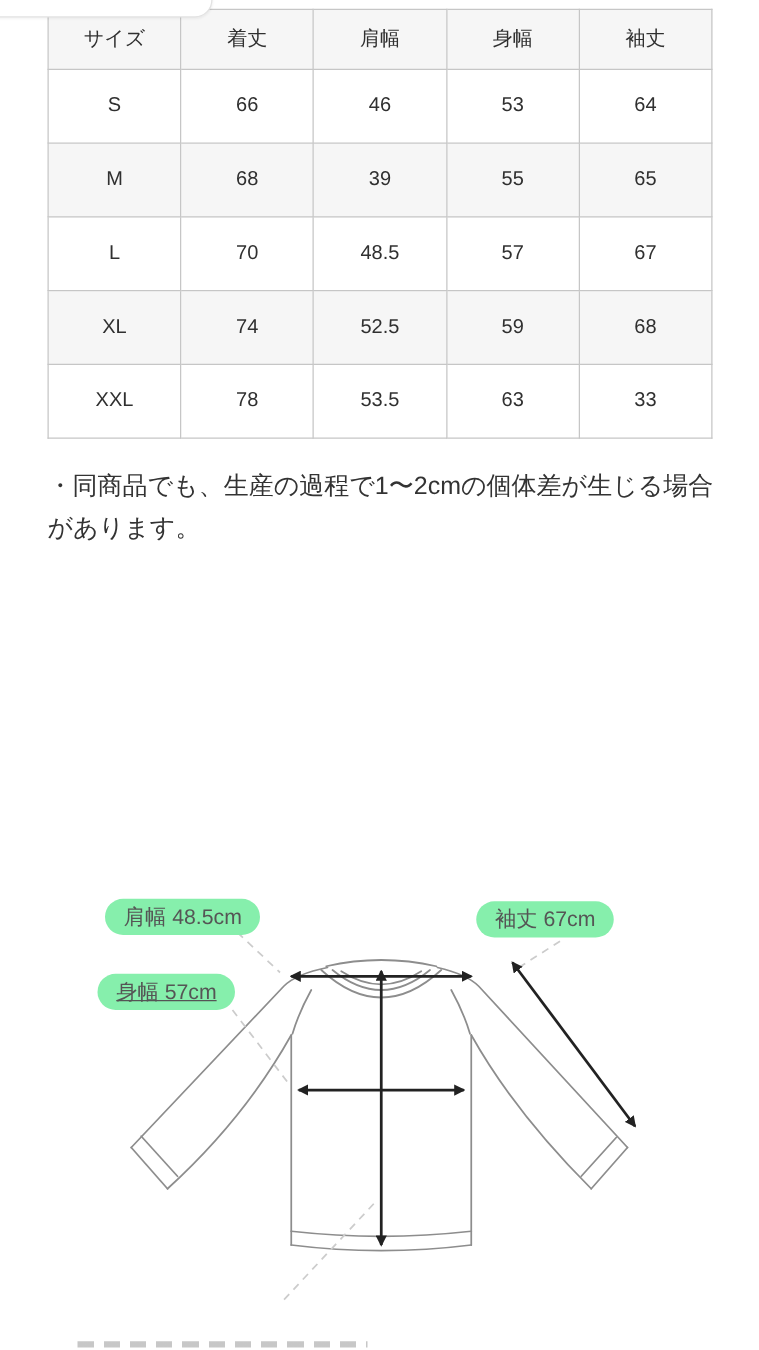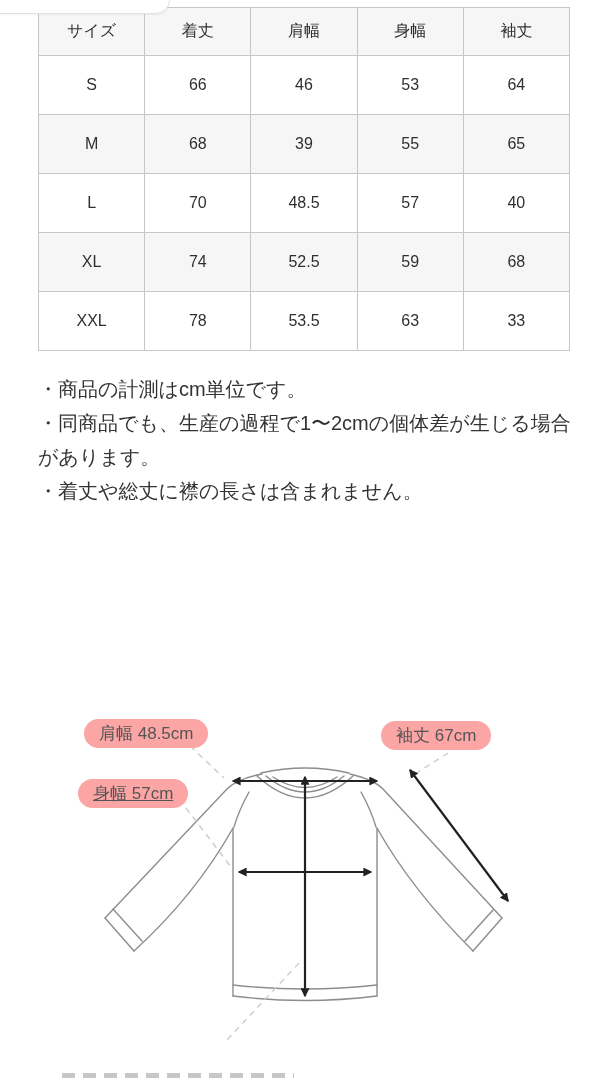--- a/index.html
+++ b/index.html
@@ -29,21 +29,21 @@
   
   .notes{
     position:absolute;left:38px;top:372px;width:562px;
     font-size:20px;line-height:34px;color:#333;
   }
   .notes p{margin:0;white-space:pre-line;}
   
   .diagram{position:absolute;left:0;top:700px;width:607px;height:380px;}
   .diagram svg{position:absolute;left:0;top:0;}
   .pill{
-    position:absolute;background:#fca5a5;color:#555;border-radius:16px;
+    position:absolute;background:#86efac;color:#555;border-radius:16px;
     font-size:17px;line-height:17px;padding:6px 15px;white-space:nowrap;
   }
   .pill-shoulder{left:84px;top:19px;}
   .pill-sleeve{left:381px;top:21px;}
   .pill-chest{left:78px;top:79px;text-decoration:underline;}
   .pill-length{left:107px;top:342px;}
   
   .clipped-remnant{
     position:absolute;left:62px;top:1073px;width:232px;height:5px;opacity:.65;
     background:repeating-linear-gradient(90deg,#a9a9a9 0 13px,transparent 13px 21px);
@@ -77,21 +77,21 @@
         <td>68</td>
         <td>39</td>
         <td>55</td>
         <td>65</td>
       </tr>
       <tr>
         <td>L</td>
         <td>70</td>
         <td>48.5</td>
         <td>57</td>
-        <td>40</td>
+        <td>67</td>
       </tr>
       <tr>
         <td>XL</td>
         <td>74</td>
         <td>52.5</td>
         <td>59</td>
         <td>68</td>
       </tr>
       <tr>
         <td>XXL</td>
@@ -99,24 +99,22 @@
         <td>53.5</td>
         <td>63</td>
         <td>33</td>
       </tr>
     </tbody>
   </table>
 
   <div class="top-remnant"></div>
 
   <div class="notes">
-    <p>・商品の計測はcm単位です。</p>
     <p>・同商品でも、生産の過程で1〜2cmの個体差が生じる場合
 があります。</p>
-    <p>・着丈や総丈に襟の長さは含まれません。</p>
   </div>
 
   <div class="diagram">
     <svg width="607" height="380" viewBox="0 0 607 380">
       <defs>
         <marker id="arw" viewBox="0 0 10 10" refX="8.5" refY="5" markerWidth="9" markerHeight="9" orient="auto-start-reverse" markerUnits="userSpaceOnUse">
           <path d="M0,0 L10,5 L0,10 z" fill="#222"></path>
         </marker>
       </defs>
 

